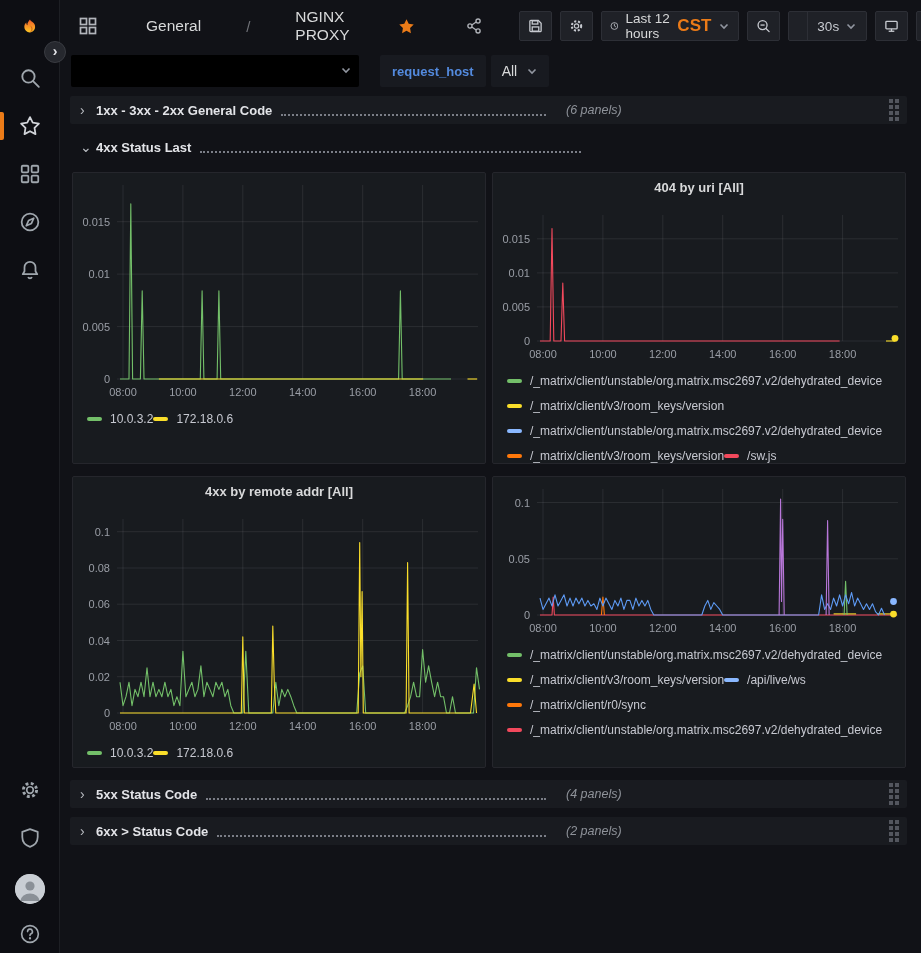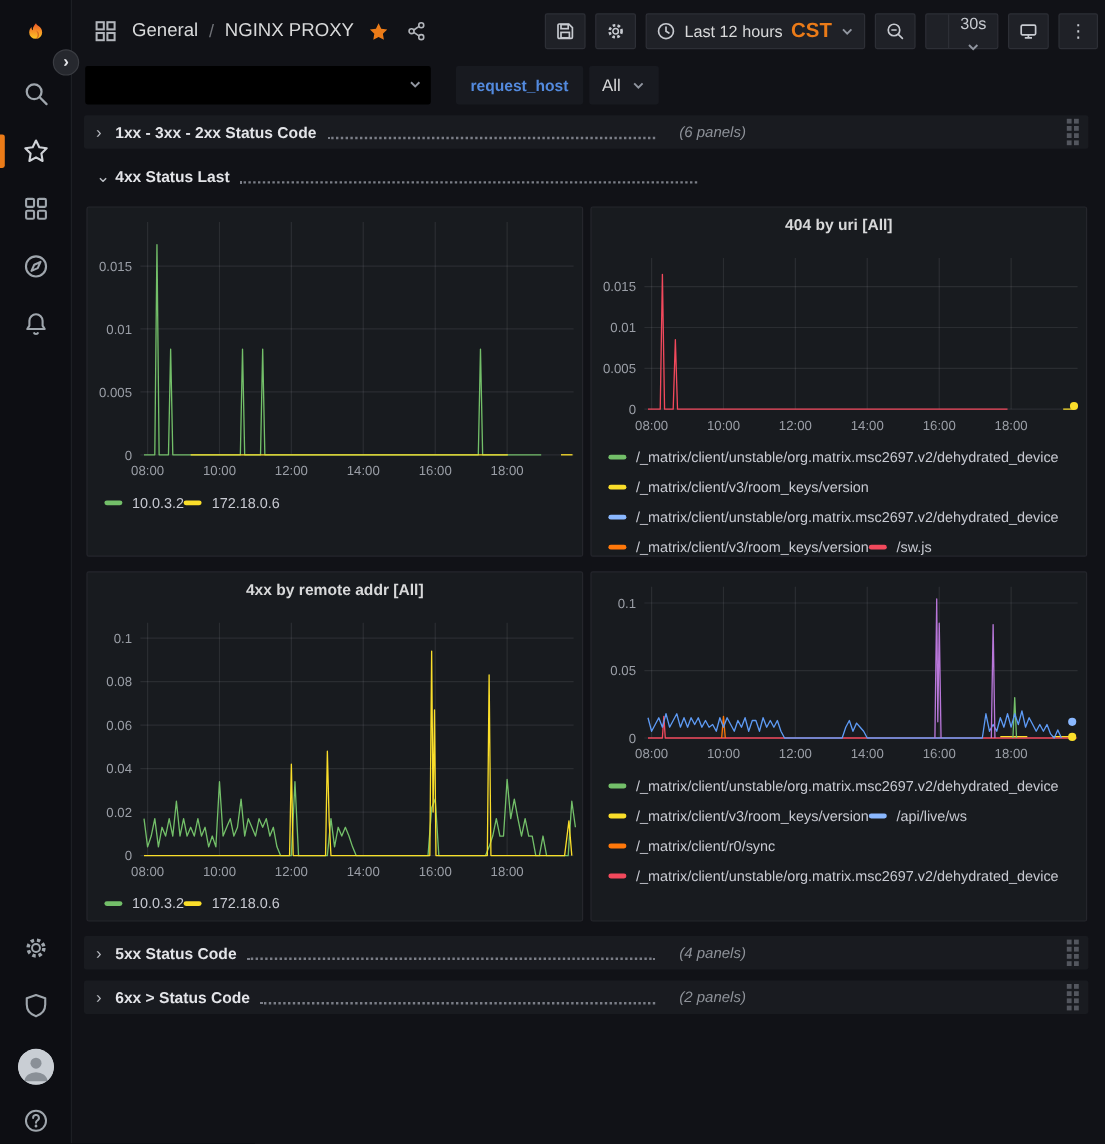--- a/index.html
+++ b/index.html
@@ -12,38 +12,38 @@
   .sicon{position:absolute;left:19px;width:22px;height:22px;color:#9fa6ad;}
   .sicon svg{width:22px;height:22px;display:block;}
   .active-bar{position:absolute;left:0;top:112px;width:4px;height:28px;background:#eb7b18;border-radius:0 2px 2px 0;}
   .expand-btn{position:absolute;left:44px;top:41px;width:22px;height:22px;border-radius:50%;
     background:#26282e;border:1px solid #3a3c42;color:#e4e5e9;font-size:14px;line-height:19px;text-align:center;
     z-index:6;cursor:pointer;font-weight:bold;}
   .avatar-wrap{position:absolute;left:15px;top:874px;width:30px;height:30px;border-radius:50%;background:#c7cdd3;overflow:hidden;}
 
   
   .topbar{position:absolute;left:61px;top:0;width:860px;height:52px;display:flex;align-items:center;
-    padding:0 6px 0 17px;}
+    padding:0 6px 0 17px;gap:36px;}
   .crumb-icon{width:20px;height:20px;color:#b2b5bb;margin-right:12px;}
   .crumb-icon svg{width:20px;height:20px;display:block;}
   .crumb{font-size:15.5px;color:#d8d9da;cursor:pointer;}
   .crumb-sep{color:#707278;margin:0 9px;font-size:15px;}
   .star-fav{width:17px;height:17px;color:#eb7b18;margin:0 14px 0 12px;cursor:pointer;}
   .star-fav svg{width:17px;height:17px;display:block;}
   .share-ic{width:18px;height:18px;color:#b2b5bb;cursor:pointer;}
   .share-ic svg{width:18px;height:18px;display:block;}
   .tb-right{margin-left:auto;display:flex;gap:8px;}
   .tbtn{height:30px;min-width:33px;display:flex;align-items:center;justify-content:center;gap:7px;
     background:#1f2127;border:1px solid #2d2f36;border-radius:2px;color:#c7cad0;padding:0 8px;
     font-size:13.5px;cursor:pointer;}
   .tbtn svg{width:16px;height:16px;display:block;}
   .t-label{color:#d8d9da;}
   .t-tz{color:#eb7b18;font-size:17px;font-weight:bold;}
   .grp{display:flex;align-items:stretch;background:#1f2127;border:1px solid #2d2f36;border-radius:2px;height:30px;}
-  .grp .cell{display:flex;align-items:center;gap:6px;padding:0 9px;cursor:pointer;color:#c7cad0;font-size:13.5px;flex-direction:column;}
+  .grp .cell{display:flex;align-items:center;gap:6px;padding:0 9px;cursor:pointer;color:#c7cad0;font-size:13.5px;}
   .grp .cell+.cell{border-left:1px solid #2d2f36;}
   .kebab{font-size:15px;color:#c7cad0;letter-spacing:0;}
 
   
   .submenu{position:absolute;left:61px;top:52px;width:860px;height:38px;display:flex;align-items:center;padding-left:10px;gap:5px;}
   .var-label{height:32px;display:flex;align-items:center;padding:0 12px;background:#181a20;color:#538ade;
     font-size:13px;font-weight:bold;border-radius:2px;cursor:default;}
   .ds-select{position:relative;width:288px;height:32px;background:#000;border-radius:2px;cursor:pointer;}
   .ds-select .chev{position:absolute;right:7px;top:9px;color:#9196a0;}
   .host-select{height:32px;display:flex;align-items:center;gap:9px;padding:0 11px;color:#d8d9da;font-size:14px;
@@ -260,21 +260,21 @@
         <svg viewBox="0 0 12 12" fill="none" stroke="#9196a0" stroke-width="1.6">
             <polyline points="2.5,4.5 6,8 9.5,4.5"></polyline>
           </svg>
       </span>
     </span>
   </div>
 
   <div class="rowhdr shaded" style="top:96px">
     <div class="rowtitle">
       <span class="rchev">›</span>
-      <span class="rttl">1xx - 3xx - 2xx Status Code</span>
+      <span class="rttl">1xx - 3xx - 2xx General Code</span>
       <span class="leader"></span>
     </div>
     <span class="rcount">(6 panels)</span>
     <span class="grip">
         <i></i>
         <i></i>
         <i></i>
         <i></i>
         <i></i>
         <i></i>

